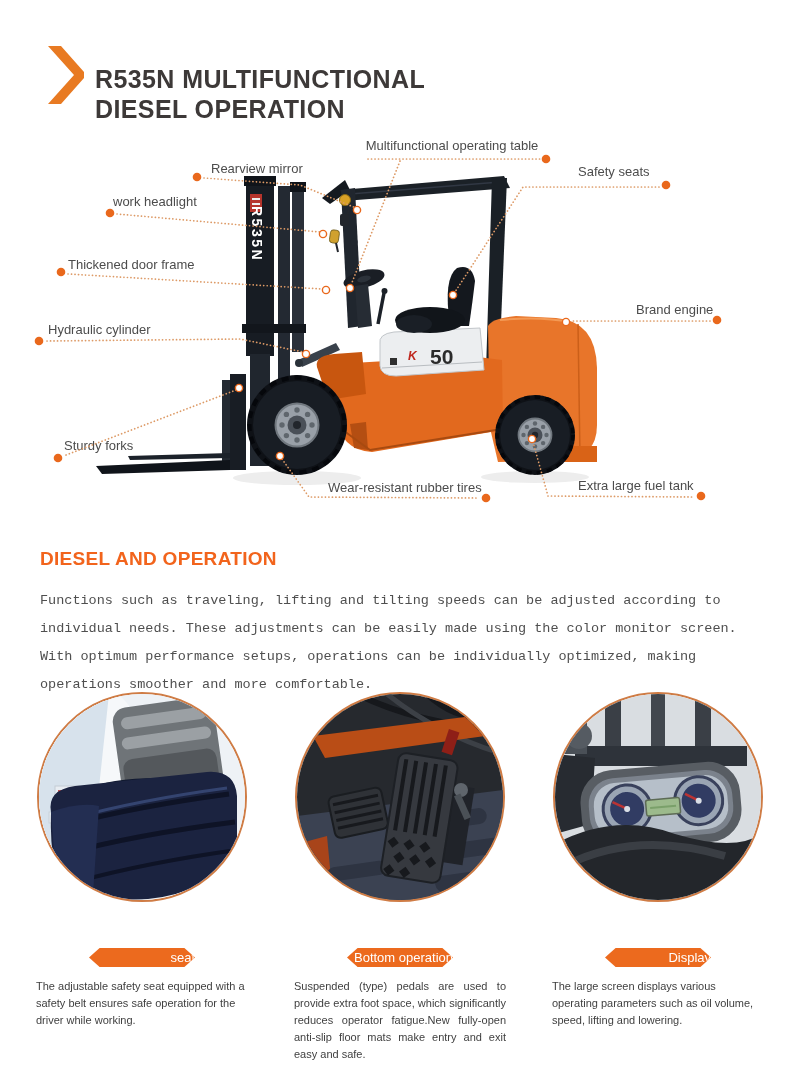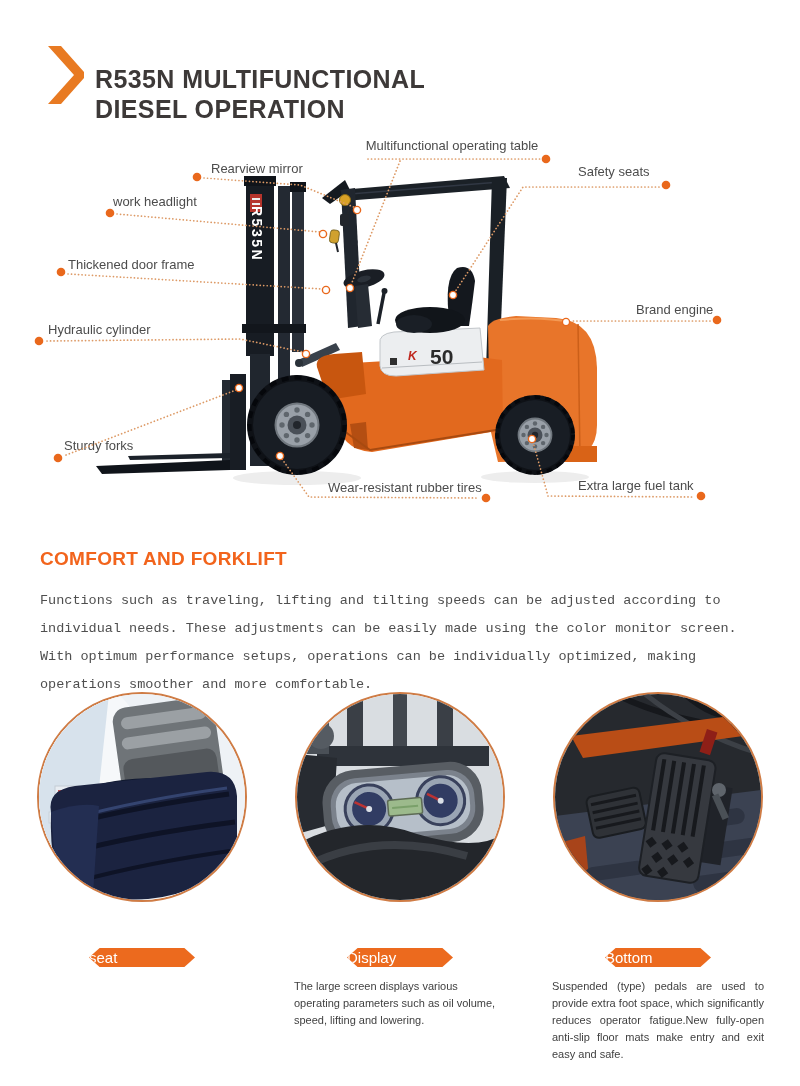--- a/index.html
+++ b/index.html
@@ -17,21 +17,21 @@
   .comfort h2{margin:0 0 17px 0;font-size:19px;font-weight:bold;color:#f2641c;letter-spacing:.3px;}
   .comfort p{margin:0;font-size:13.5px;line-height:28px;color:#4f4f4f;font-family:Liberation Mono, monospace;}
   
   .features{position:absolute;left:0;top:692px;width:800px;box-sizing:border-box;
             padding:0 36px;display:flex;justify-content:space-between;}
   .feature{width:212px;display:flex;flex-direction:column;align-items:center;}
   .photo-ring{width:206px;height:206px;border-radius:50%;border:2px solid #cf7c45;
               overflow:hidden;background:#fff;}
   .photo-ring svg{display:block;}
   .banner{margin-top:46px;width:106px;height:19px;background:#ec6a1e;color:#ffffff;
-          font-size:15px;line-height:19px;text-align:left;
+          font-size:13px;line-height:19px;text-align:right;
           clip-path:polygon(10% 0%,90% 0%,100% 50%,90% 100%,10% 100%,0% 50%);}
   .feature p{margin:11px 0 0 0;width:212px;font-size:11px;line-height:17px;color:#3f3f3f;text-align:left;}
   .feature.justify p{text-align:justify;}
   
   text.callout{font-size:13px;fill:#4c4c4c;}
   .leader{stroke:#dd9a66;stroke-width:1.7;stroke-linecap:round;stroke-dasharray:.1 3.4;fill:none;}
   .dot{fill:#e9681c;}
   .ring{fill:#ffffff;stroke:#e9681c;stroke-width:1.4;}
 </style>
 </head>
@@ -221,21 +221,21 @@
     <g>
       <text class="callout" x="578" y="362">Extra large fuel tank</text>
       <path class="leader" d="M533,314 L548,368 L694,369"></path>
       <circle class="dot" cx="701" cy="368" r="4.3"></circle>
       <circle class="ring" cx="532" cy="311" r="3.6"></circle>
     </g>
   </svg>
   </div>
 
   <section class="comfort">
-    <h2>COMFORT AND FORKLIFT</h2>
+    <h2>DIESEL AND OPERATION</h2>
     <p>Functions such as traveling, lifting and tilting speeds can be adjusted according to individual needs. These adjustments can be easily made using the color monitor screen. With optimum performance setups, operations can be individually optimized, making operations smoother and more comfortable.</p>
   </section>
 
   <section class="features">
 
     <div class="feature">
       <div class="photo-ring">
         <svg width="206" height="206" viewBox="0 0 206 206">
           <rect width="206" height="206" fill="#eef2f6"></rect>
           <ellipse cx="40" cy="80" rx="72" ry="95" fill="#f6f8fa"></ellipse>
@@ -255,56 +255,21 @@
           <path d="M30,130 Q100,112 190,100" stroke="#0e1326" stroke-width="5" fill="none"></path>
           <path d="M24,160 Q100,140 196,128" stroke="#0e1326" stroke-width="5" fill="none"></path>
           <path d="M34,124 Q100,106 188,94" stroke="#344470" stroke-width="3" fill="none"></path>
           <path d="M36,188 Q110,168 198,156" stroke="#0e1326" stroke-width="4" fill="none"></path>
           <path d="M12,118 Q40,108 60,112 L54,200 Q24,196 16,170 Z" fill="#232e52"></path>
         </svg>
       </div>
       <div class="banner">
         <span>seat</span>
       </div>
-    </div>
-
-    <div class="feature">
-      <div class="photo-ring">
-        <svg width="206" height="206" viewBox="0 0 206 206">
-          <rect width="206" height="206" fill="#d9dde1"></rect>
-          <rect x="50" y="0" width="16" height="70" fill="#3a3f46"></rect>
-          <rect x="96" y="0" width="14" height="66" fill="#42474e"></rect>
-          <rect x="140" y="0" width="16" height="70" fill="#3a3f46"></rect>
-          <rect x="20" y="52" width="172" height="20" fill="#2e333a"></rect>
-          <rect x="0" y="28" width="32" height="32" fill="#4a5057"></rect>
-          <circle cx="24" cy="42" r="13" fill="#555b62"></circle>
-          <path d="M0,60 L40,64 L36,130 L0,140 Z" fill="#272b31"></path>
-          <g transform="rotate(-5 106 112)">
-            <rect x="26" y="72" width="160" height="80" rx="32" fill="#585d63"></rect>
-            <rect x="34" y="80" width="144" height="64" rx="26" fill="#7b828c"></rect>
-            <rect x="39" y="85" width="134" height="54" rx="22" fill="#b6bfc9"></rect>
-            <circle cx="72" cy="112" r="24" fill="#9aa5b4" stroke="#39415c" stroke-width="3"></circle>
-            <circle cx="72" cy="112" r="17" fill="#313c63"></circle>
-            <line x1="72" y1="112" x2="58" y2="104" stroke="#bb3333" stroke-width="2.5"></line>
-            <circle cx="72" cy="112" r="3" fill="#d9dee6"></circle>
-            <circle cx="144" cy="110" r="24" fill="#9aa5b4" stroke="#39415c" stroke-width="3"></circle>
-            <circle cx="144" cy="110" r="17" fill="#313c63"></circle>
-            <line x1="144" y1="110" x2="131" y2="102" stroke="#bb3333" stroke-width="2.5"></line>
-            <circle cx="144" cy="110" r="3" fill="#d9dee6"></circle>
-            <rect x="91" y="105" width="34" height="16" rx="2" fill="#9cba8c" stroke="#5d6b55" stroke-width="1.5"></rect>
-            <line x1="95" y1="113" x2="121" y2="113" stroke="#7aa06a" stroke-width="2"></line>
-          </g>
-          <path d="M0,150 Q60,118 120,140 Q180,158 206,140 L206,206 L0,206 Z" fill="#23262b"></path>
-          <path d="M10,172 Q80,136 170,162" stroke="#3a3e44" stroke-width="8" fill="none"></path>
-        </svg>
-      </div>
-      <div class="banner">
-        <span>Display</span>
-      </div>
-      <p>The large screen displays various operating pa­rameters such as oil volume, speed, lifting and lowering.</p>
+      <p>The adjustable safety seat equipped with a safety belt ensures safe operation for the driver while working.</p>
     </div>
 
     <div class="feature justify">
       <div class="photo-ring">
         <svg width="206" height="206" viewBox="0 0 206 206">
           <rect width="206" height="206" fill="#26292e"></rect>
           <path d="M60,0 Q120,30 206,36" stroke="#16181c" stroke-width="6" fill="none"></path>
           <path d="M90,0 Q140,40 206,60" stroke="#3c4046" stroke-width="5" fill="none"></path>
           <path d="M130,0 Q160,28 200,24" stroke="#16181c" stroke-width="6" fill="none"></path>
           <polygon points="16,42 192,20 202,40 28,64" fill="#b94d16"></polygon>
@@ -344,14 +309,50 @@
           <circle cx="164" cy="96" r="7" fill="#5f656c"></circle>
           <rect x="162" y="100" width="7" height="26" fill="#4a5056" transform="rotate(-24 165 113)"></rect>
         </svg>
       </div>
       <div class="banner">
         <span>Bottom operation</span>
       </div>
       <p>Suspended (type) pedals are used to provide extra foot space, which significantly reduces operator fatigue.New fully-open anti-slip floor mats make entry and exit easy and safe.</p>
     </div>
 
+    <div class="feature">
+      <div class="photo-ring">
+        <svg width="206" height="206" viewBox="0 0 206 206">
+          <rect width="206" height="206" fill="#d9dde1"></rect>
+          <rect x="50" y="0" width="16" height="70" fill="#3a3f46"></rect>
+          <rect x="96" y="0" width="14" height="66" fill="#42474e"></rect>
+          <rect x="140" y="0" width="16" height="70" fill="#3a3f46"></rect>
+          <rect x="20" y="52" width="172" height="20" fill="#2e333a"></rect>
+          <rect x="0" y="28" width="32" height="32" fill="#4a5057"></rect>
+          <circle cx="24" cy="42" r="13" fill="#555b62"></circle>
+          <path d="M0,60 L40,64 L36,130 L0,140 Z" fill="#272b31"></path>
+          <g transform="rotate(-5 106 112)">
+            <rect x="26" y="72" width="160" height="80" rx="32" fill="#585d63"></rect>
+            <rect x="34" y="80" width="144" height="64" rx="26" fill="#7b828c"></rect>
+            <rect x="39" y="85" width="134" height="54" rx="22" fill="#b6bfc9"></rect>
+            <circle cx="72" cy="112" r="24" fill="#9aa5b4" stroke="#39415c" stroke-width="3"></circle>
+            <circle cx="72" cy="112" r="17" fill="#313c63"></circle>
+            <line x1="72" y1="112" x2="58" y2="104" stroke="#bb3333" stroke-width="2.5"></line>
+            <circle cx="72" cy="112" r="3" fill="#d9dee6"></circle>
+            <circle cx="144" cy="110" r="24" fill="#9aa5b4" stroke="#39415c" stroke-width="3"></circle>
+            <circle cx="144" cy="110" r="17" fill="#313c63"></circle>
+            <line x1="144" y1="110" x2="131" y2="102" stroke="#bb3333" stroke-width="2.5"></line>
+            <circle cx="144" cy="110" r="3" fill="#d9dee6"></circle>
+            <rect x="91" y="105" width="34" height="16" rx="2" fill="#9cba8c" stroke="#5d6b55" stroke-width="1.5"></rect>
+            <line x1="95" y1="113" x2="121" y2="113" stroke="#7aa06a" stroke-width="2"></line>
+          </g>
+          <path d="M0,150 Q60,118 120,140 Q180,158 206,140 L206,206 L0,206 Z" fill="#23262b"></path>
+          <path d="M10,172 Q80,136 170,162" stroke="#3a3e44" stroke-width="8" fill="none"></path>
+        </svg>
+      </div>
+      <div class="banner">
+        <span>Display</span>
+      </div>
+      <p>The large screen displays various operating pa­rameters such as oil volume, speed, lifting and lowering.</p>
+    </div>
+
   </section>
 </div>
 
 </body></html>

